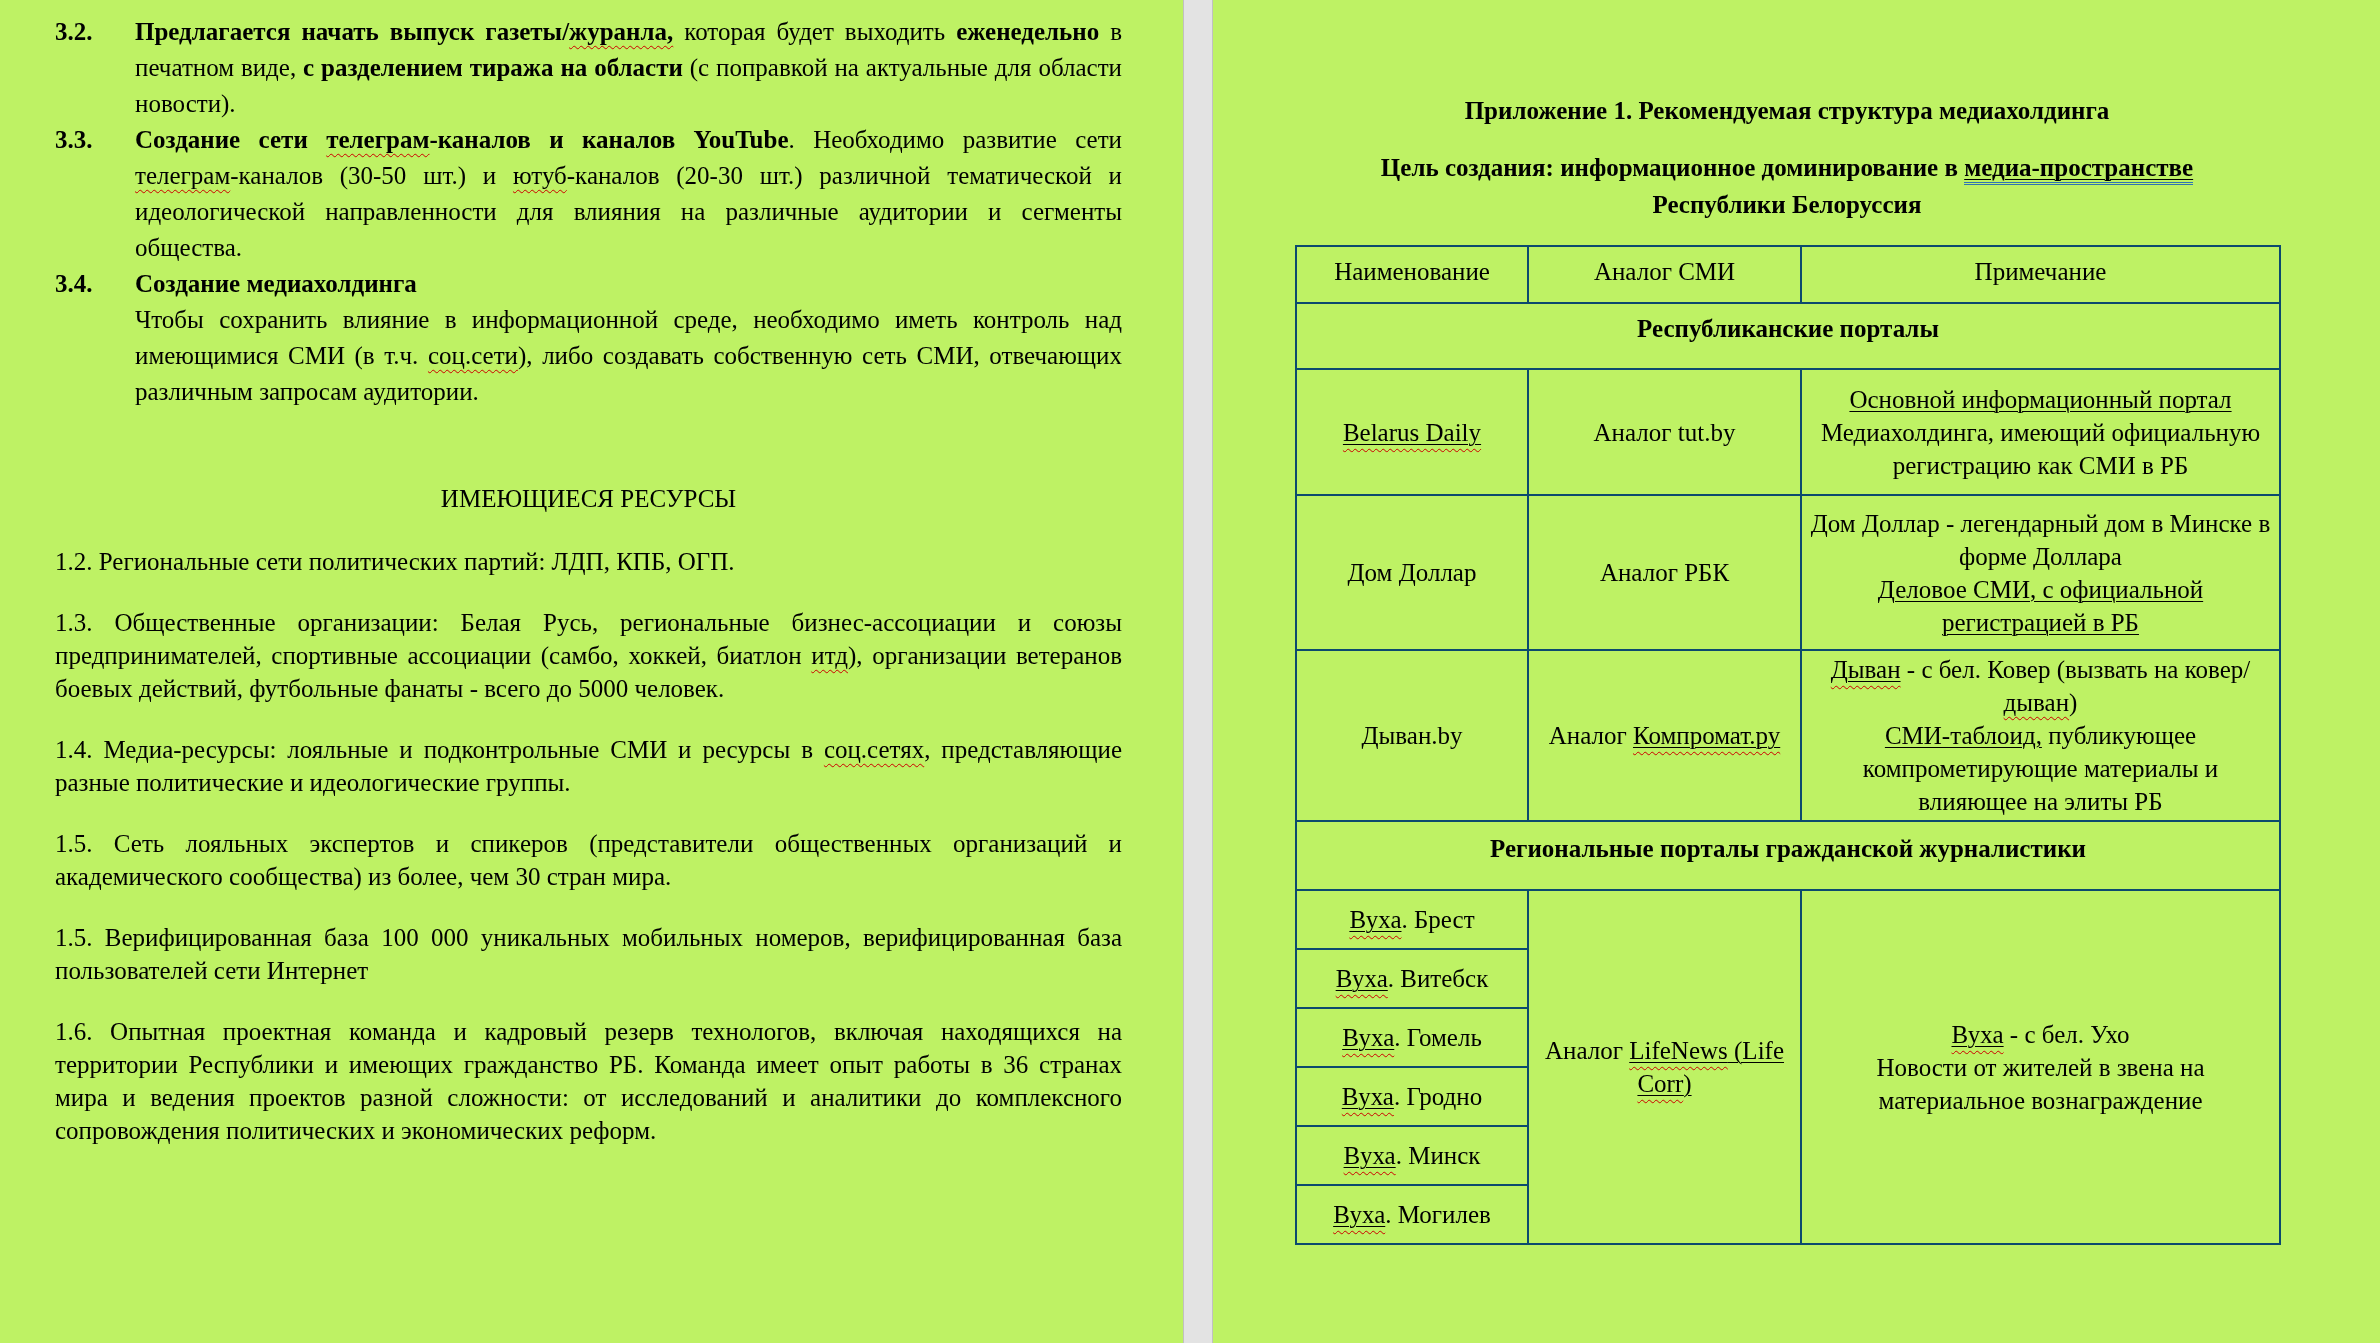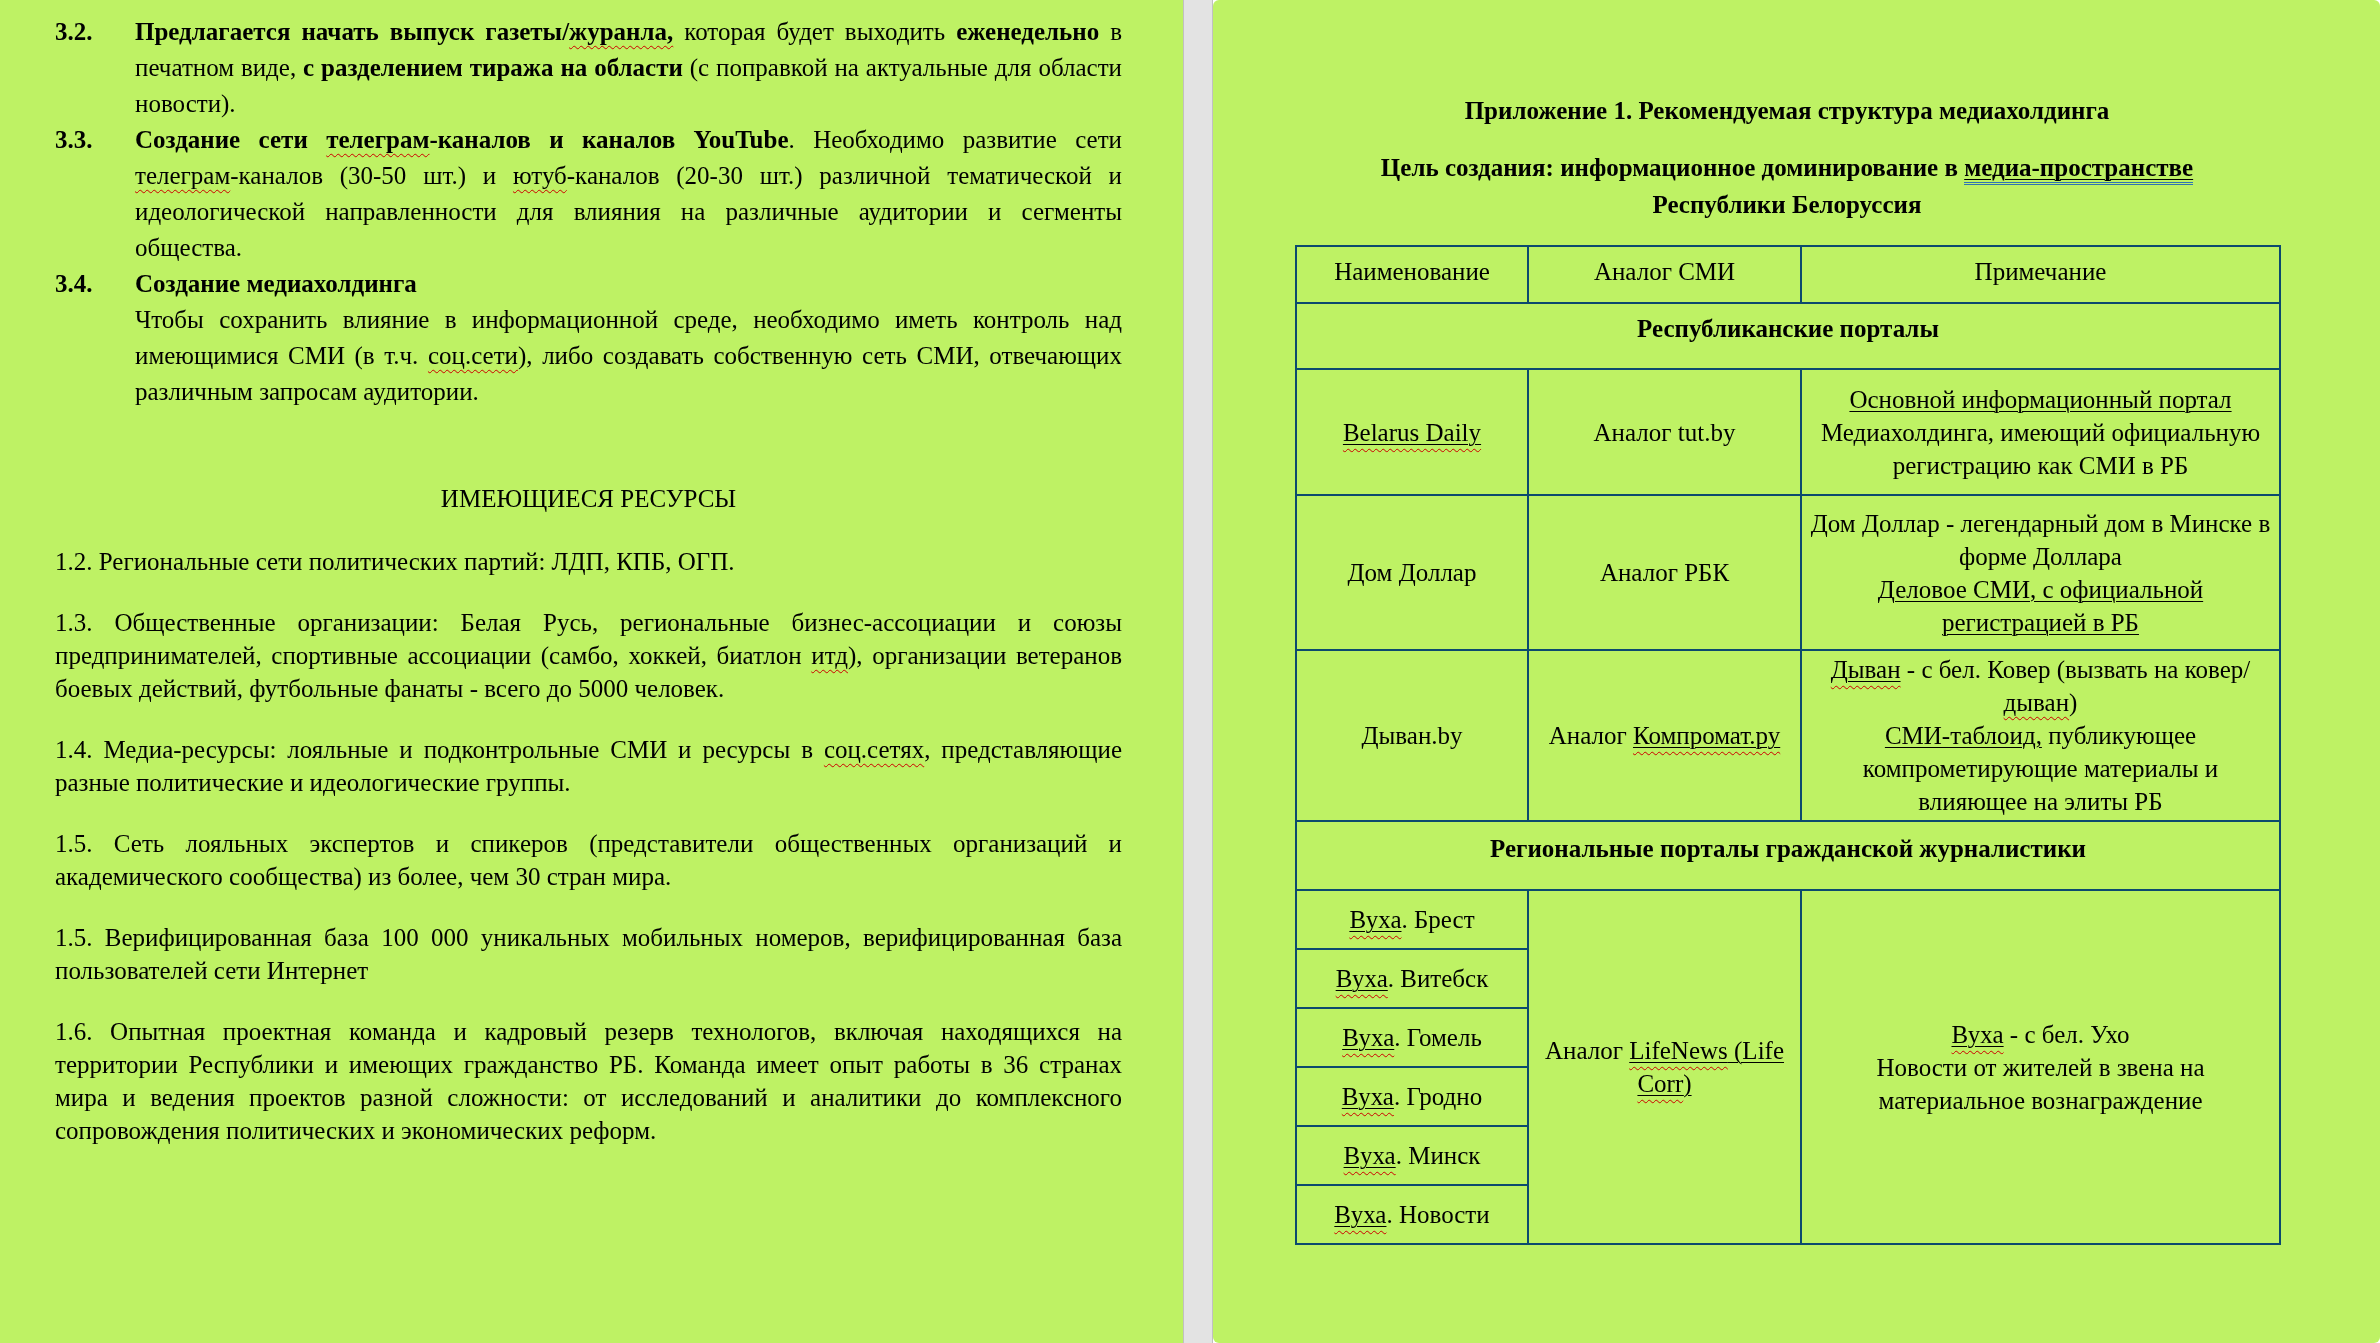--- a/index.html
+++ b/index.html
@@ -5,21 +5,21 @@
   html,body{margin:0;padding:0;background:#ffffff;}
   .canvas{
     width:2380px;height:1343px;
     display:flex;flex-direction:row;
     font-family:"Liberation Serif","DejaVu Serif",serif;
     color:#000;overflow:hidden;background:#fff;
   }
   .page{background:#bef264;box-sizing:border-box;}
   .page-left{width:1183px;padding:14px 61px 0 55px;}
   .page-gap{width:28px;background:#e3e3e3;border-left:1px solid #c0c0c0;border-right:1px solid #c0c0c0;flex:none;}
-  .page-right{width:1167px;padding:92px 0 0 82px;border-radius:6px;}
+  .page-right{width:1167px;padding:92px 0 0 82px;}
 
   
   .num-list{font-size:25px;line-height:36px;}
   .li{display:flex;}
   .li .num{width:80px;flex:none;font-weight:bold;}
   .li-body{flex:1;text-align:justify;}
   .b{font-weight:bold;}
   .sq{
     text-decoration-line:underline;
     text-decoration-style:wavy;
@@ -168,20 +168,20 @@
       <tr class="vuha">
         <td class="city"><span class="ul"><span class="sq">Вуха</span></span><span>. Гомель</span></td>
       </tr>
       <tr class="vuha">
         <td class="city"><span class="ul"><span class="sq">Вуха</span></span><span>. Гродно</span></td>
       </tr>
       <tr class="vuha">
         <td class="city"><span class="ul"><span class="sq">Вуха</span></span><span>. Минск</span></td>
       </tr>
       <tr class="vuha">
-        <td class="city"><span class="ul"><span class="sq">Вуха</span></span><span>. Новости</span></td>
+        <td class="city"><span class="ul"><span class="sq">Вуха</span></span><span>. Могилев</span></td>
       </tr>
 
     </tbody>
       </table>
   </div>
 
 </div>
 
 </body></html>

